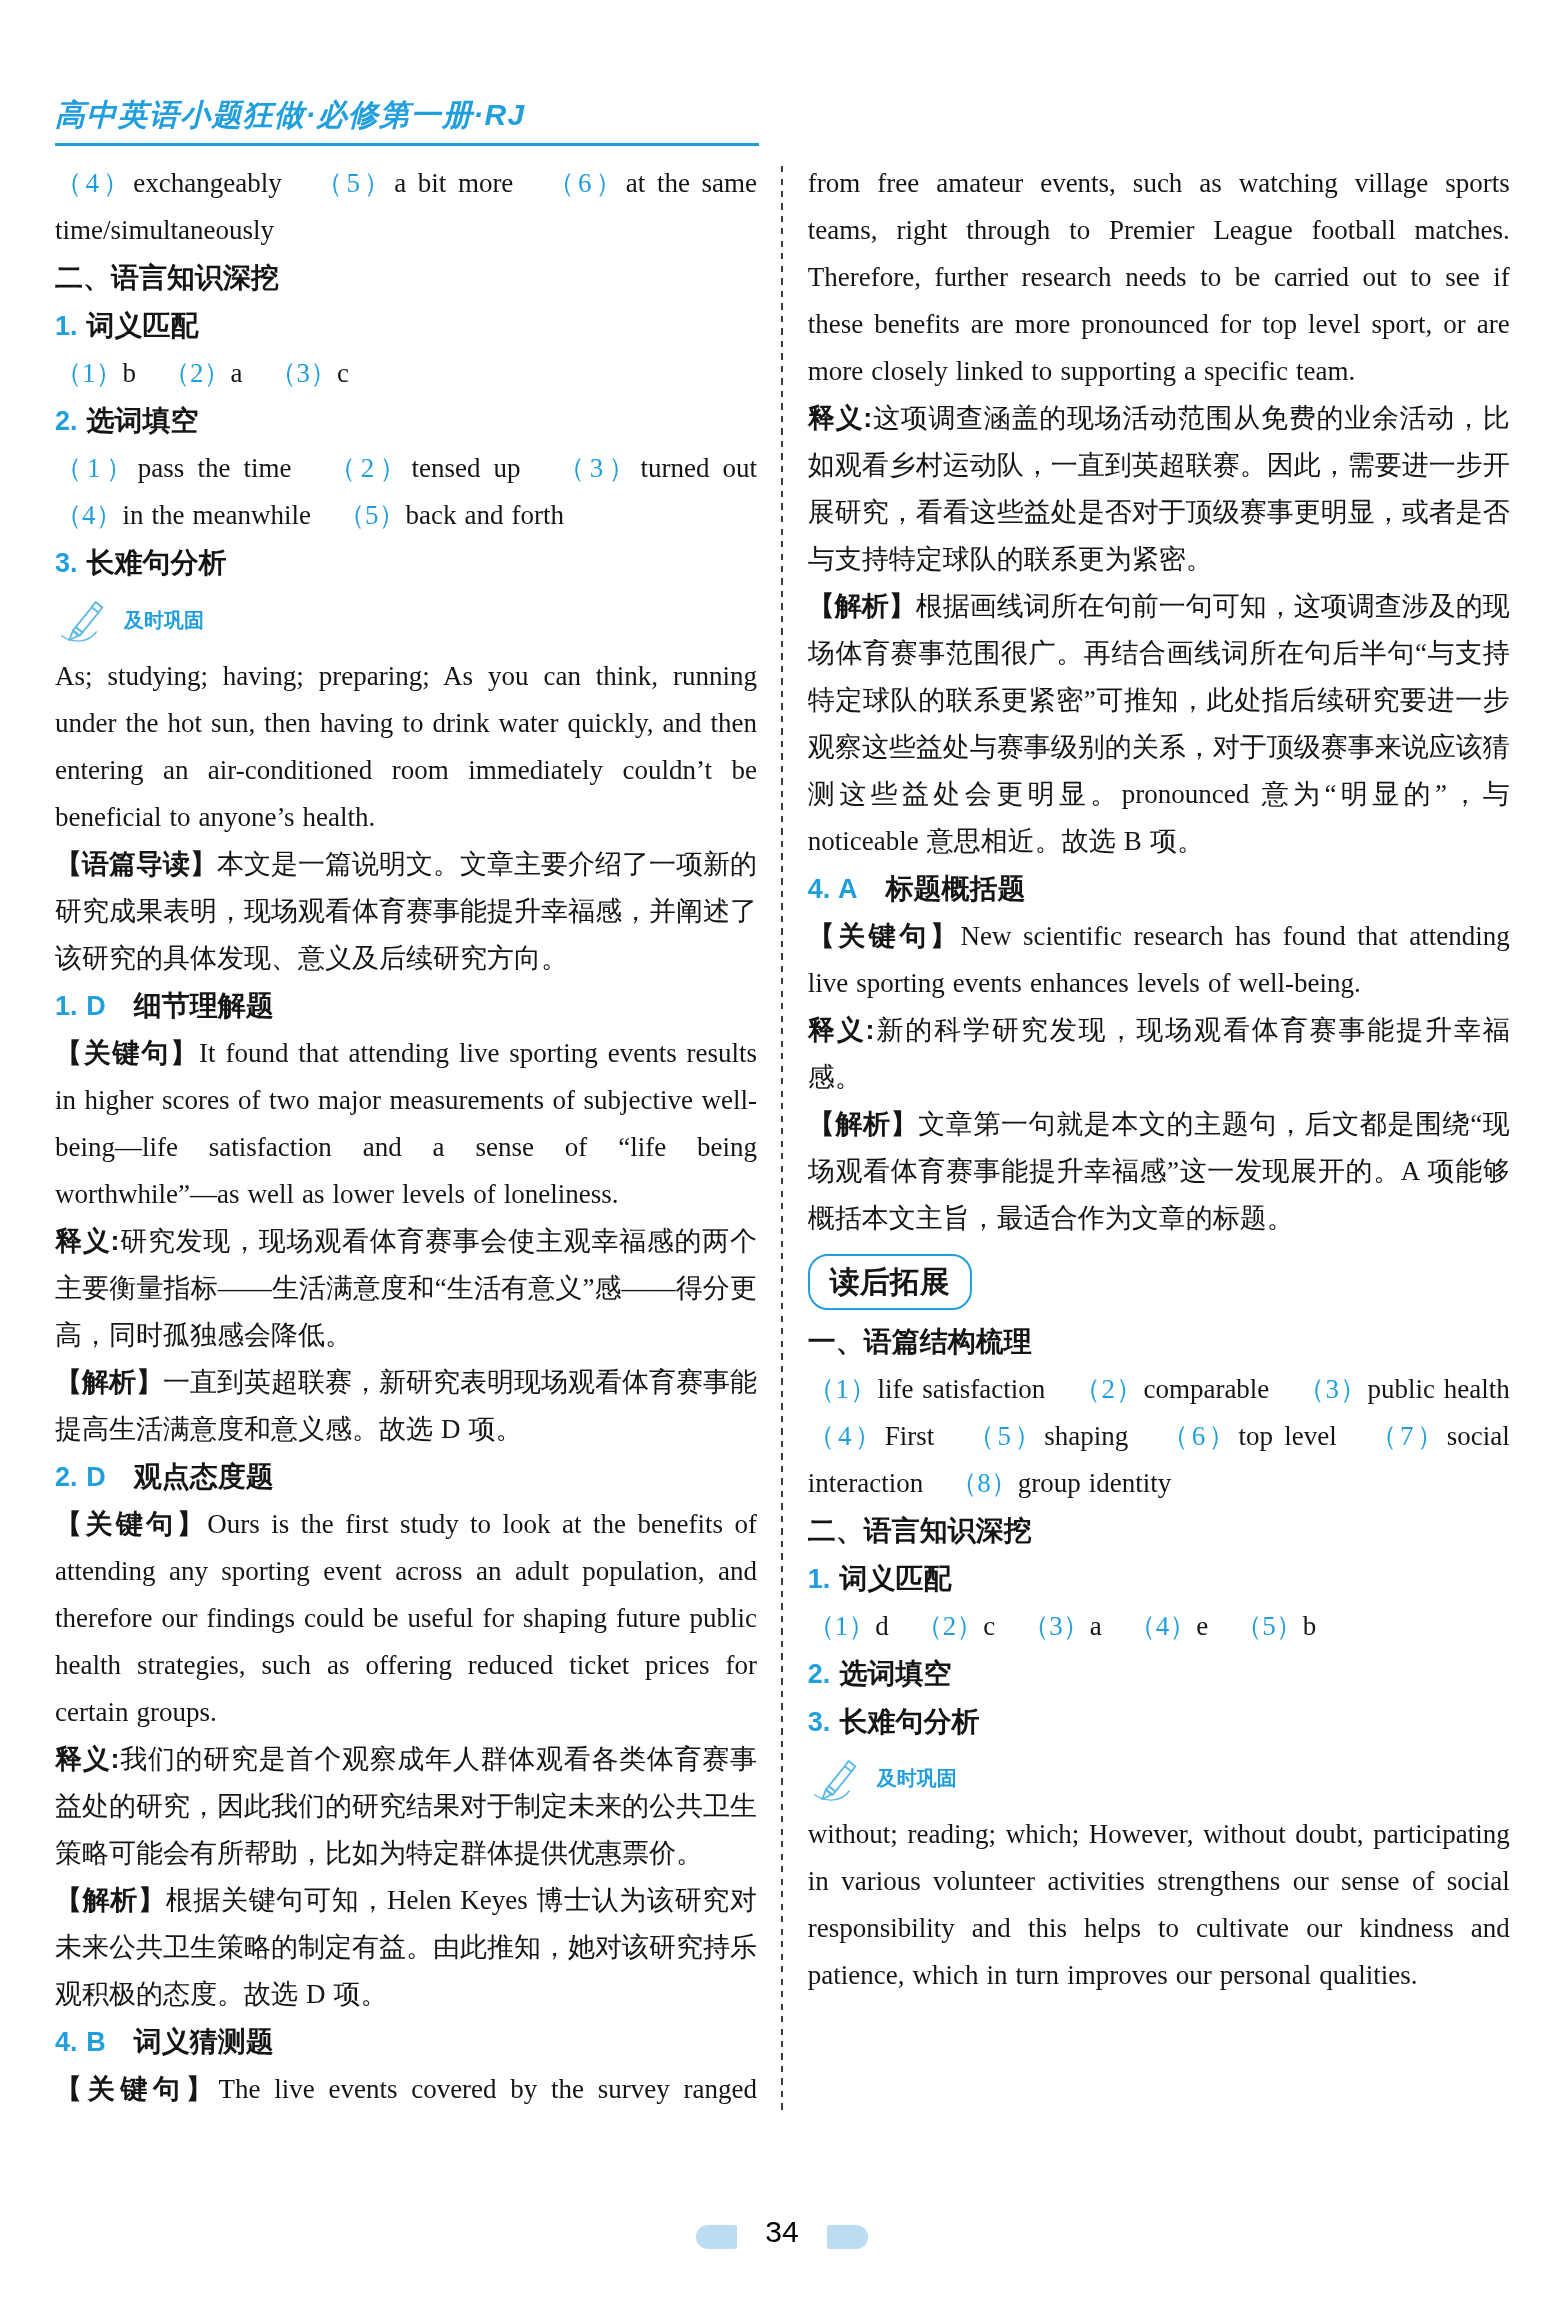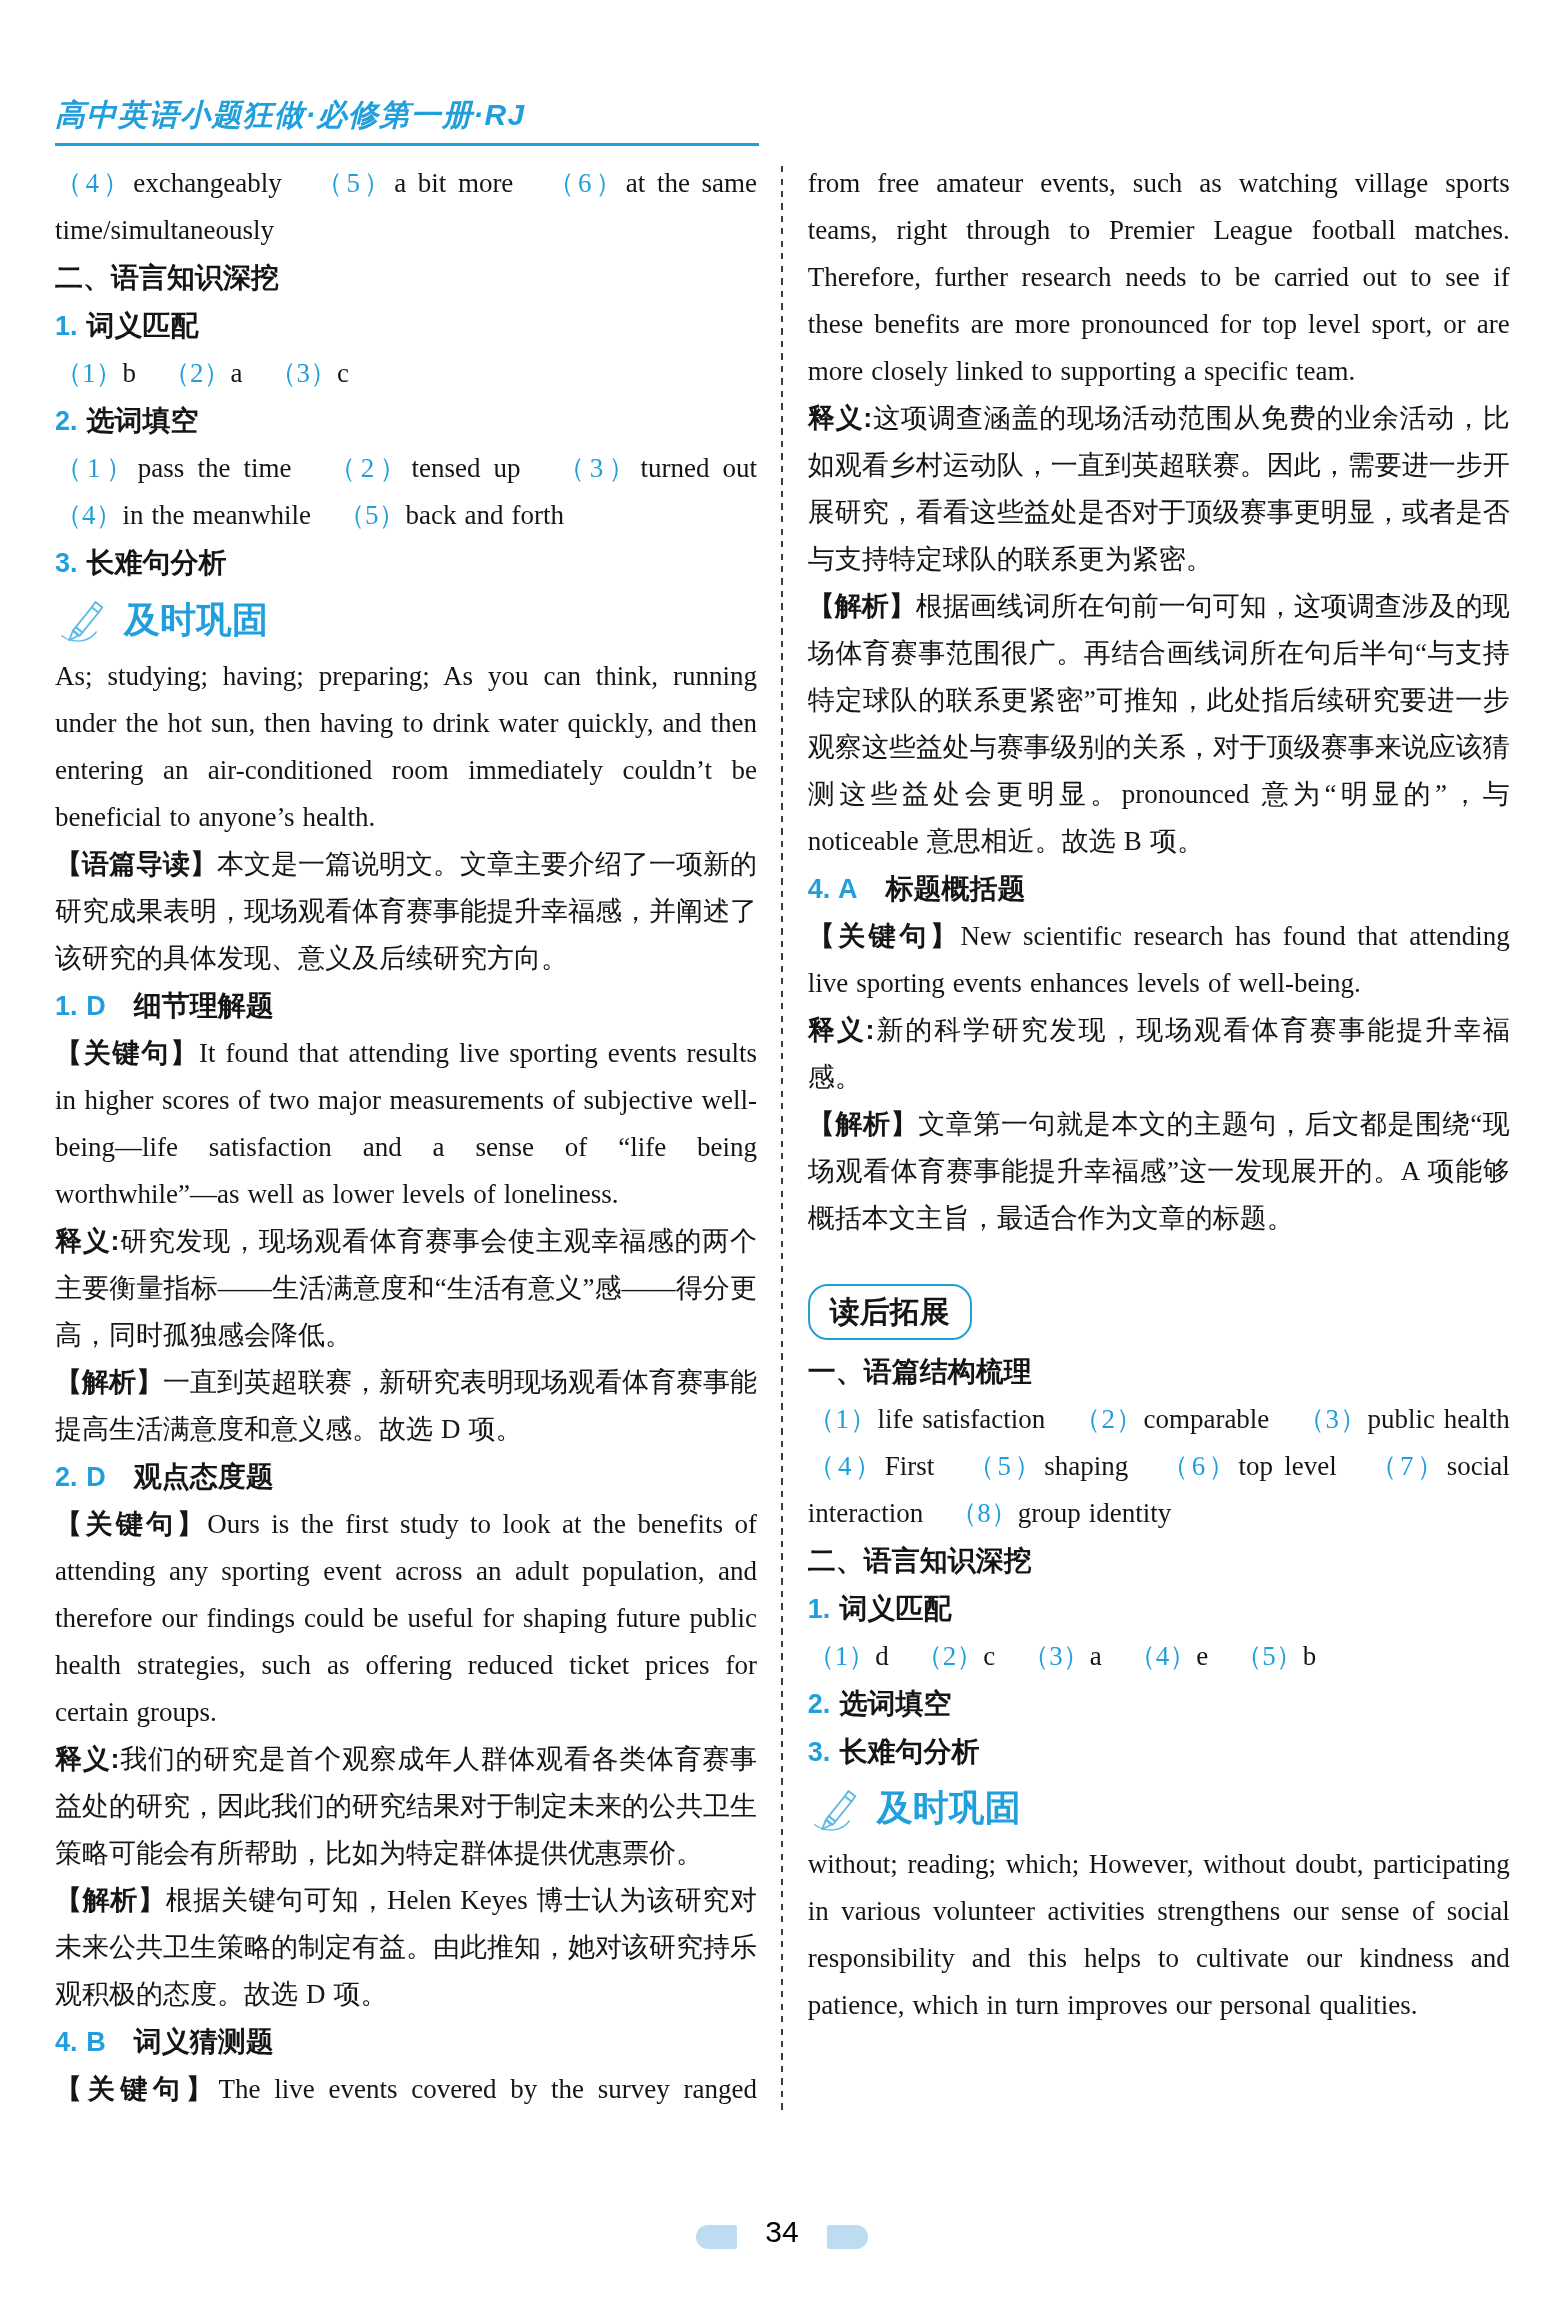--- a/index.html
+++ b/index.html
@@ -42,28 +42,28 @@
   .last-justify{text-align-last:justify;}
   .run-n{color:var(--accent);}
   .run-nb{color:var(--accent);font-weight:bold;font-family:"Liberation Sans","DejaVu Sans",sans-serif;}
   .run-k{font-weight:bold;font-family:"Liberation Sans","DejaVu Sans",sans-serif;margin-top:7px;}
   .run-h{font-weight:bold;font-family:"Liberation Sans","DejaVu Sans",sans-serif;font-size:28px;}
   
   .reinforce{height:63px;display:flex;align-items:center;gap:12px;margin:1.3px 0;}
   .reinforce svg{width:57px;height:54px;flex:0 0 57px;}
   .reinforce-label{
     color:var(--accent);font-family:Liberation Serif, serif;
-    font-weight:bold;font-size:36px;
+    font-weight:bold;font-size:20px;
   }
   
   .badge-row{margin:12px 0 8px 0;}
   .badge{
     display:inline-block;border:2.6px solid var(--accent);border-radius:20px;
     padding:5.3px 20px;font-family:Liberation Mono, monospace;
-    font-weight:bold;font-size:30px;color:var(--ink);margin-top:30px;
+    font-weight:bold;font-size:30px;color:var(--ink);
   }
   
   .footer{
     position:absolute;left:0;bottom:70px;width:100%;
     display:flex;justify-content:center;align-items:flex-end;gap:28px;
   }
   .page-num{font-family:"Liberation Sans","DejaVu Sans",sans-serif;font-size:30px;color:#000;}
   .tab{width:41px;height:24.4px;background:var(--tab);}
   .tab-left{border-radius:13px 2.6px 2.6px 13px;}
   .tab-right{border-radius:2.6px 13px 13px 2.6px;}

